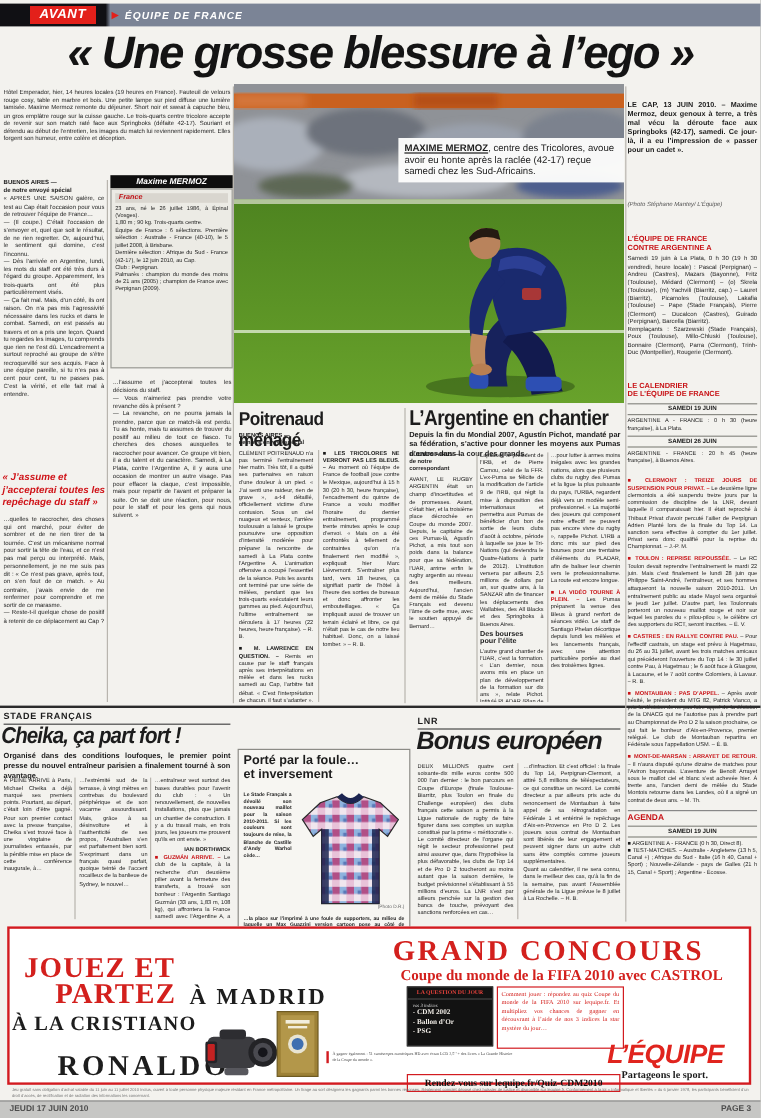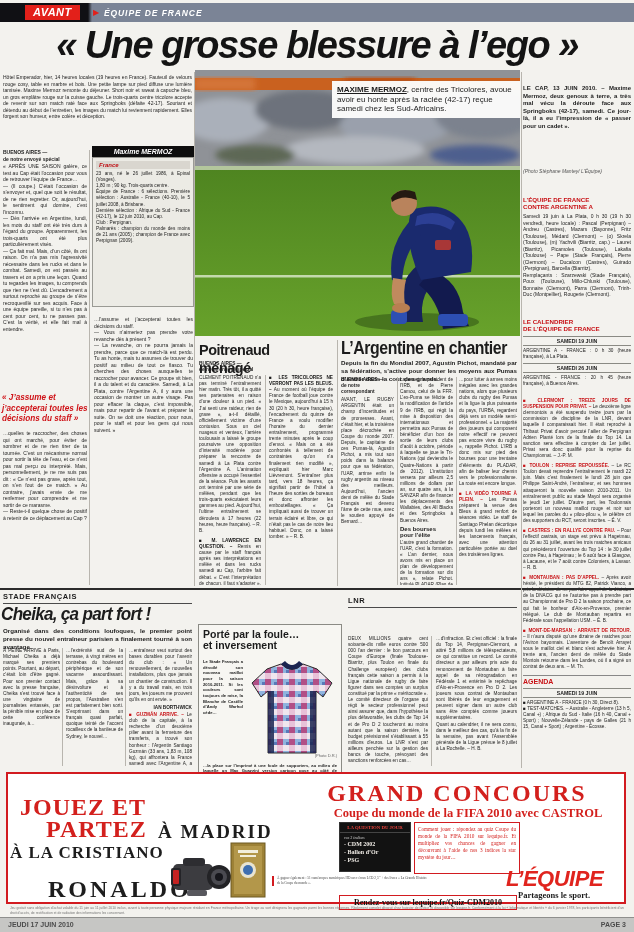--- a/index.html
+++ b/index.html
@@ -16,21 +16,21 @@
   .t6{font-size:6px;line-height:1.25;}
   .serif{font-family:"Liberation Serif",serif;}
   .vr{position:absolute;width:1px;background:#b8b5ae;}
   .kick{font-weight:bold;font-size:7.5px;letter-spacing:.6px;border-bottom:1px solid #4a4a4a;padding-bottom:2px;}
   .bt{color:#c81216;font-weight:bold;}
   .btk{color:#181818;font-weight:bold;}
   .brief{margin-bottom:4px;}
   .dayrule{border-top:1px solid #8a8a84;border-bottom:1px solid #8a8a84;text-align:center;
            font-weight:bold;font-size:5.2px;padding:1px 0;margin:3px 0 2px 0;}
   .pullquote{color:#cf1318;font-weight:bold;font-style:italic;font-size:8.2px;line-height:1.3;}
-  .capbox{background:rgba(253,253,252,.96);padding:4px 5px;font-size:8px;line-height:1.2;}
+  .capbox{background:rgba(253,253,252,.96);padding:4px 5px;font-size:8px;line-height:1.2;margin-top:34px;}
   .headline-main{font-weight:bold;font-style:italic;letter-spacing:-1.5px;text-align:center;font-size:38px;color:#141414;}
   .subhead{font-weight:bold;font-size:6px;margin:2px 0;}
   .byline{text-align:right;font-weight:bold;font-size:4.7px;margin:2px 0;}
   .adr{color:#d3201d;}
 </style>
 </head>
 <body>
 
 <div id="paper">
 
@@ -45,21 +45,21 @@
   <div class="abs t5 j" style="left:3px;top:74px;width:189px;height:73px;overflow:hidden;">Hôtel Emperador, hier, 14 heures locales (19 heures en France). Fauteuil de velours rouge cosy, table en marbre et bois. Une petite lampe sur pied diffuse une lumière tamisée. Maxime Mermoz remonte du déjeuner. Short noir et sweat à capuche bleu, un gros emplâtre rouge sur la cuisse gauche. Le trois-quarts centre tricolore accepte de revenir sur son match raté face aux Springboks (défaite 42-17). Souriant et détendu au début de l’entretien, les images du match lui reviennent rapidement. Elles forgent son humeur, entre colère et déception.</div>
 
   <div class="abs b t5 pre" style="left:3px;top:149px;width:84px;">BUENOS AIRES —
 de notre envoyé spécial</div>
 
   <div class="abs t5 j pre" style="left:3px;top:163px;width:84px;height:226px;overflow:hidden;">« APRÈS UNE SAISON galère, ce test au Cap était l’occasion pour vous de retrouver l’équipe de France…
 — (Il coupe.) C’était l’occasion de s’envoyer et, quel que soit le résultat, de ne rien regretter. Or, aujourd’hui, le sentiment qui domine, c’est l’inconnu.
 — Dès l’arrivée en Argentine, lundi, les mots du staff ont été très durs à l’égard du groupe. Apparemment, les trois-quarts ont été plus particulièrement visés.
 — Ça fait mal. Mais, d’un côté, ils ont raison. On n’a pas mis l’agressivité nécessaire dans les rucks et dans le combat. Samedi, on est passés au travers et on a pris une leçon. Quand tu regardes les images, tu comprends que rien ne t’est dû. L’encadrement a surtout reproché au groupe de s’être recroquevillé sur ses acquis. Face à une équipe pareille, si tu n’es pas à cent pour cent, tu ne passes pas. C’est la vérité, et elle fait mal à entendre.</div>
 
-  <div class="abs pullquote" style="left:2px;top:393px;width:100px;">« J’assume et j’accepterai toutes les décisions du staff »</div>
+  <div class="abs pullquote" style="left:2px;top:393px;width:100px;">« J’assume et j’accepterai toutes les repêchage du staff »</div>
 
   <div class="abs t5 j pre" style="left:3px;top:430px;width:84px;height:152px;overflow:hidden;">…quelles te raccrocher, des choses qui ont marché, pour éviter de sombrer et de ne rien tirer de ta tournée. C’est un mécanisme normal pour sortir la tête de l’eau, et ce n’est pas mal perçu ou interprété. Mais, personnellement, je ne me suis pas dit : « Ce n’est pas grave, après tout, on s’en fout de ce match. » Au contraire, j’avais envie de me renfermer pour comprendre et me sortir de ce marasme.
 — Reste-t-il quelque chose de positif à retenir de ce déplacement au Cap ?</div>
 
   <div class="abs" style="left:92px;top:146px;width:102px;">
     <div style="background:#0e0e0e;color:#fff;font-weight:bold;font-style:italic;font-size:7px;text-align:center;padding:2px 0;">Maxime MERMOZ</div>
     <div style="background:#ecebe5;border:1px solid #9a9a94;padding:3px;">
       <div class="b i" style="background:#d9d6cf;color:#c01015;font-size:6px;padding:1px 3px;margin-bottom:2px;">France</div>
       <div class="t45 pre j" style="height:132px;overflow:hidden;">23 ans, né le 26 juillet 1986, à Épinal (Vosges).
 1,80 m ; 90 kg. Trois-quarts centre.
@@ -212,20 +212,21 @@
       <path d="M20,14 L5,28 L14,42 L21,36 L21,98 L69,98 L69,36 L76,42 L85,28 L70,14 L56,9 Q45,20 34,9 Z" fill="url(#mosa)" stroke="#2a2a2a" stroke-width="1"></path>
       <path d="M34,9 Q45,20 56,9 L52,6 Q45,14 38,6 Z" fill="#1b2450"></path>
       <rect x="21" y="36" width="6" height="62" fill="#1b2450" opacity=".85"></rect>
       <rect x="63" y="36" width="6" height="62" fill="#1b2450" opacity=".85"></rect>
     </svg>
     <div class="abs b j" style="left:4px;top:138px;width:134px;font-size:4.2px;line-height:1.3;">…la place sur l’imprimé à une foule de supporters, au milieu de laquelle un Max Guazzini version cartoon pose au côté de quelques idoles, Dalida en tête. Saurez-vous les reconnaître ?</div>
     <div class="abs" style="right:4px;top:128px;font-size:4px;color:#666;">(Photo D.R.)</div>
   </div>
 
   <div class="abs kick" style="left:348px;top:596px;width:169px;">LNR</div>
+  <div class="abs b i" style="left:347px;top:606px;width:200px;font-size:21px;letter-spacing:-.8px;">Bonus européen</div>
   <div class="abs t45 j pre" style="left:348px;top:636px;width:80px;height:130px;overflow:hidden;">DEUX MILLIONS quatre cent soixante-dix mille euros contre 500 000 l’an dernier : le bon parcours en Coupe d’Europe (finale Toulouse-Biarritz, plus Toulon en finale du Challenge européen) des clubs français cette saison a permis à la Ligue nationale de rugby de faire figurer dans ses comptes un surplus constitué par la prime « méritocratie ».
 Le comité directeur de l’organe qui régit le secteur professionnel peut ainsi assurer que, dans l’hypothèse la plus défavorable, les clubs de Top 14 et de Pro D 2 toucheront au moins autant que la saison dernière, le budget prévisionnel s’établissant à 55 millions d’euros. La LNR s’est par ailleurs penchée sur la gestion des bancs de touche, prévoyant des sanctions renforcées en cas…</div>
   <div class="abs t45 j pre" style="left:436px;top:636px;width:81px;height:130px;overflow:hidden;">…d’infraction. Et c’est officiel : la finale du Top 14, Perpignan-Clermont, a attiré 5,8 millions de téléspectateurs, ce qui constitue un record. Le comité directeur a par ailleurs pris acte du renoncement de Montauban à faire appel de sa rétrogradation en Fédérale 1 et entériné le repêchage d’Aix-en-Provence en Pro D 2. Les joueurs sous contrat de Montauban sont libérés de leur engagement et peuvent signer dans un autre club sans être comptés comme joueurs supplémentaires.
 Quant au calendrier, il ne sera connu, dans le meilleur des cas, qu’à la fin de la semaine, pas avant l’Assemblée générale de la Ligue prévue le 8 juillet à La Rochelle. – H. B.</div>
 
   <div class="vr" style="left:89px;top:150px;height:435px;"></div>
   <div class="vr" style="left:194px;top:72px;height:514px;"></div>
   <div class="vr" style="left:521px;top:72px;height:696px;"></div>
   <div class="vr" style="left:265px;top:375px;height:210px;"></div>
   <div class="vr" style="left:337px;top:340px;height:246px;"></div>

